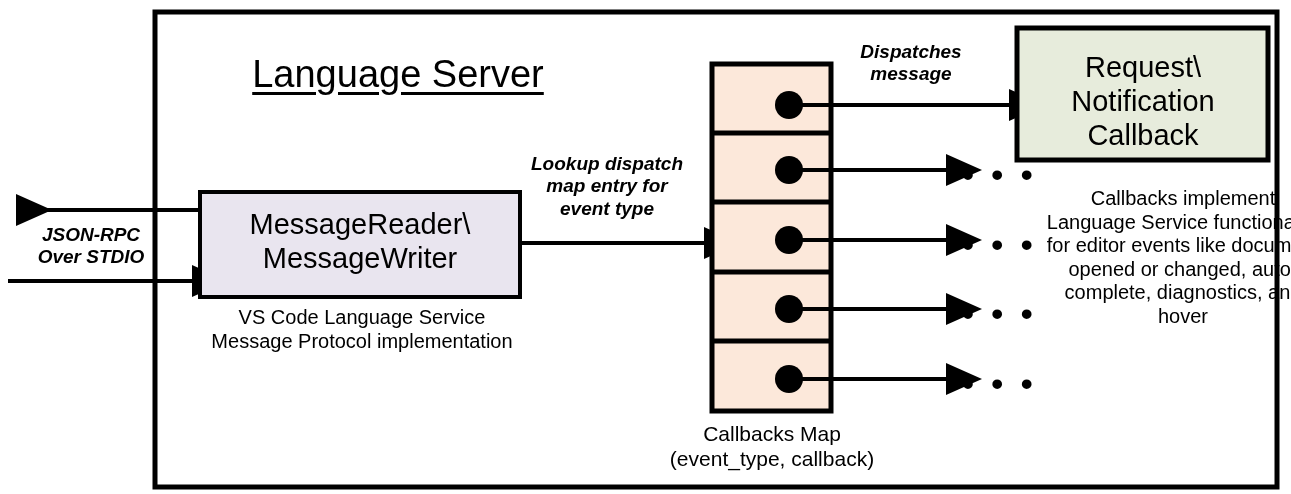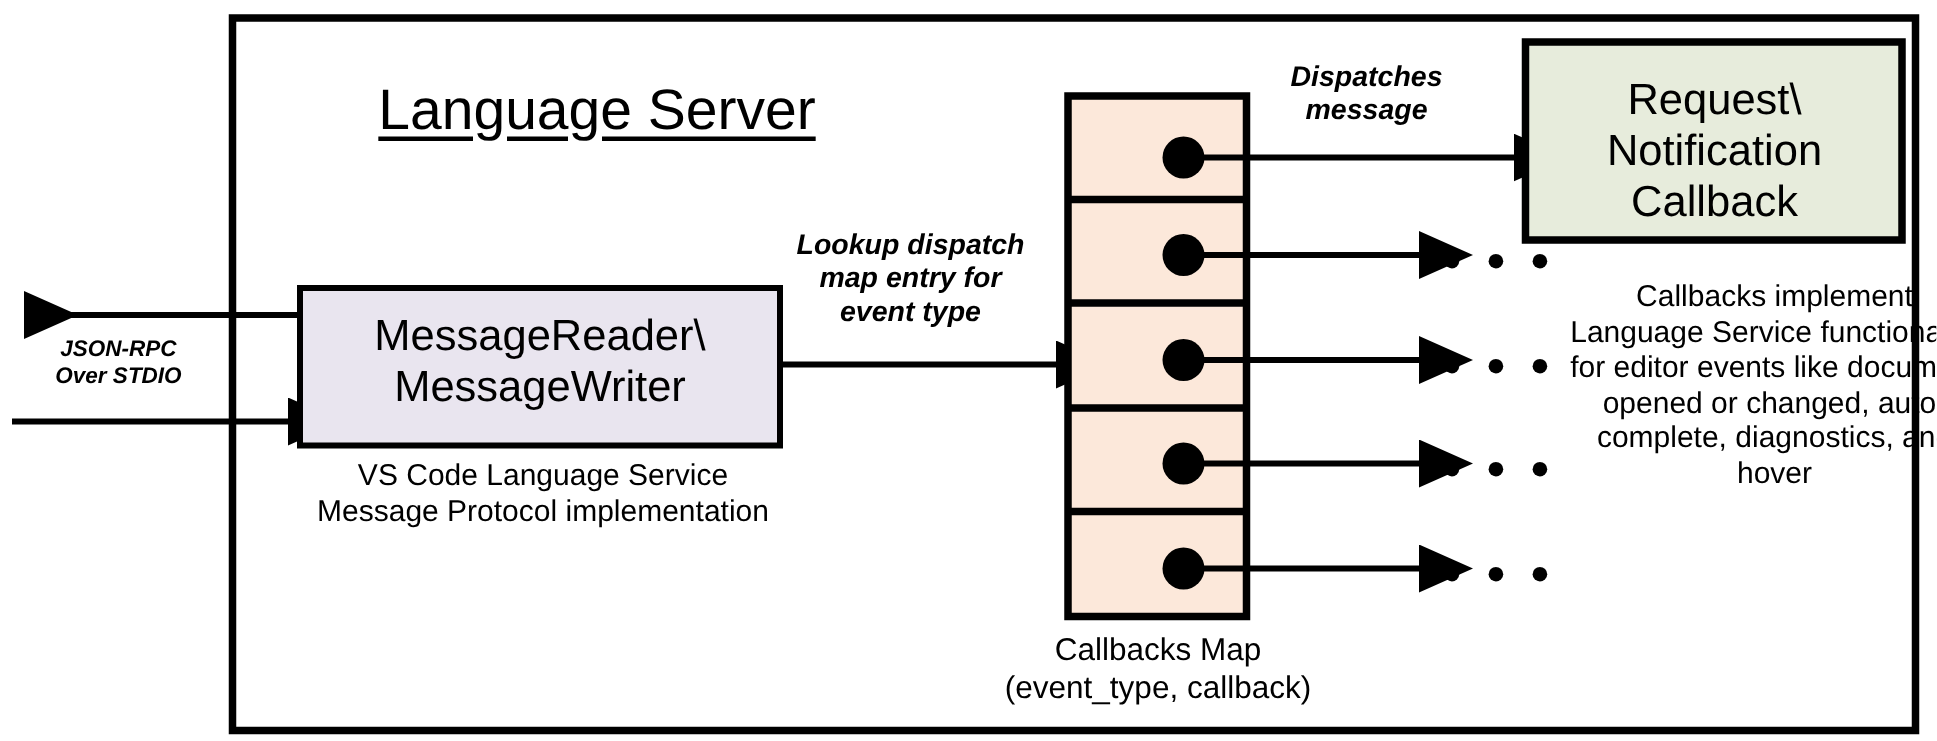--- a/index.html
+++ b/index.html
@@ -48,24 +48,24 @@
     font-size: 29px;
   }
   #mrw-caption {
     left: 190px;
     top: 306px;
     width: 344px;
     font-size: 20px;
   }
   
   #stdio-label {
-    left: 12px;
+    left: 24px;
     top: 224px;
     width: 134px;
-    font-size: 15px;
+    font-size: 19px;
     font-style: italic;
     font-weight: bold;
   }
   
   #lookup-label {
     left: 514px;
     top: 153px;
     width: 186px;
     font-size: 19px;
     font-style: italic;

